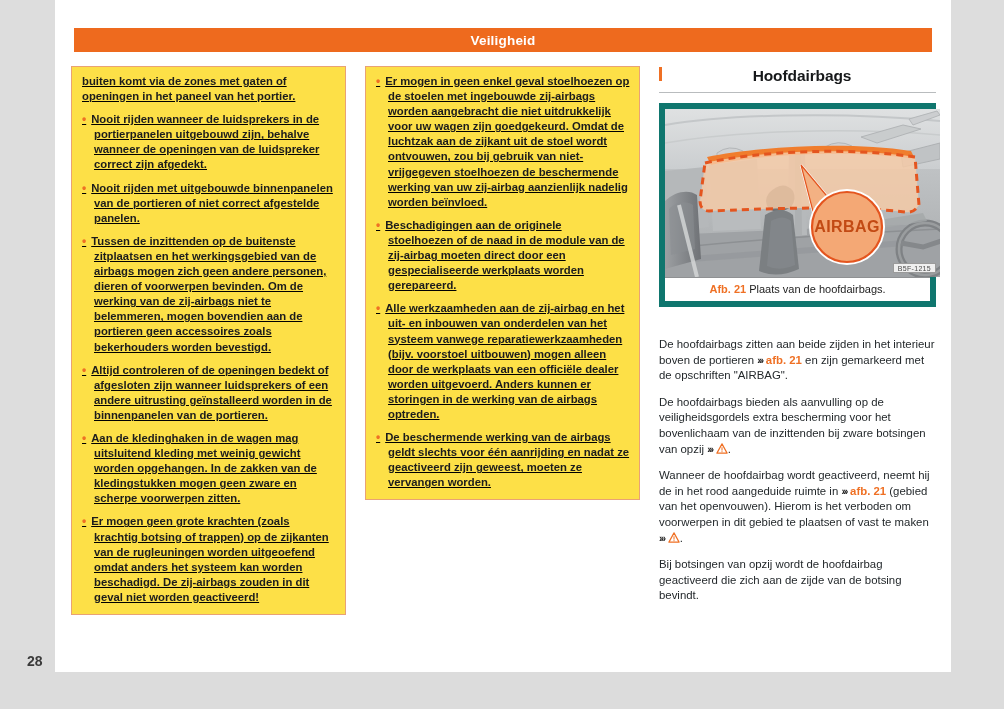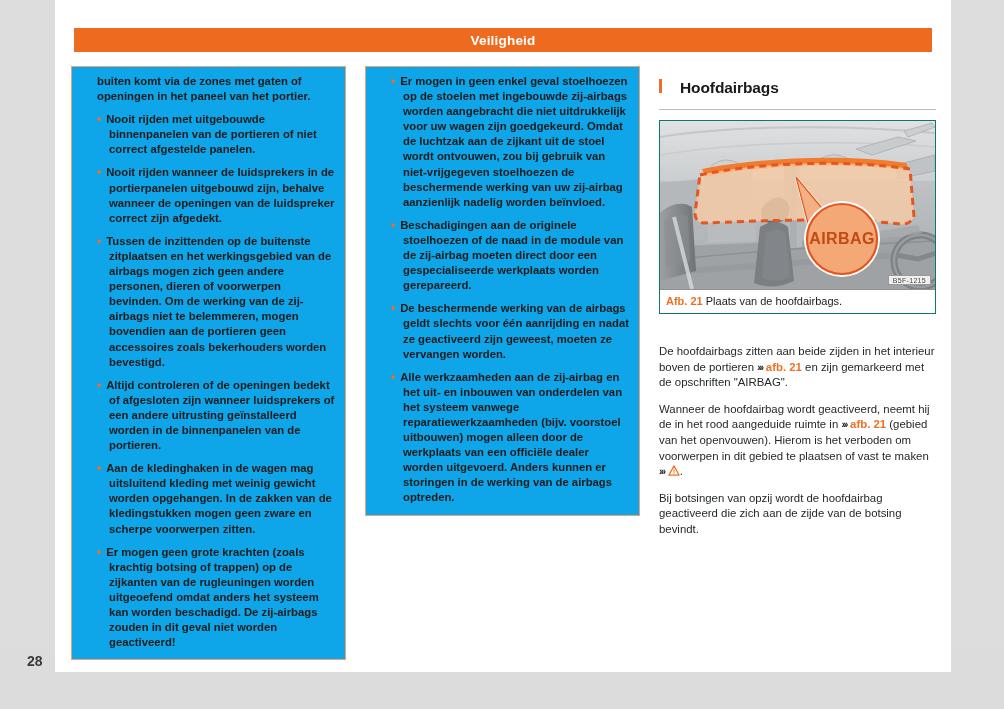--- a/index.html
+++ b/index.html
@@ -70,23 +70,24 @@
     top: 0;
     width: 275px;
   }
   .col-1 { left: 0px; }
   .col-2 { left: 294px; }
   .col-3 { left: 588px; width: 277px; }
 
   
   .warn-box {
     border: 1px solid #e9a274;
-    background: #0ea5e9;
-    padding: 7px 9px 9px 25px;
+    background: #fde047;
+    padding: 7px 9px 9px 10px;
     box-sizing: border-box;
+    text-decoration: underline;
   }
 
   .warn-box p {
     margin: 0 0 8px 0;
     font-size: 11.3px;
     line-height: 15.1px;
     color: #1c1c1c;
     font-weight: 600;
     text-align: left;
   }
@@ -117,34 +118,36 @@
     bottom: 4px;
     width: 3px;
     background: #ef7024;
   }
   .sec-head {
     font-size: 15.5px;
     font-weight: 700;
     color: #16181a;
     letter-spacing: -0.1px;
     line-height: 19px;
-    margin: 12px;
+    margin: 0;
+    text-align: center;
   }
   .sec-rule {
     height: 1px;
     background: #b9bcbe;
     margin: 3px 0 10px 0;
   }
 
   
   .figure-box {
-    border: 1px solid #0f766e;
+    border: 6px solid #0f766e;
     background: #fdba74;
     box-sizing: border-box;
     width: 277px;
+    text-align: center;
   }
   .figure-img {
     position: relative;
     width: 275px;
     height: 168px;
     overflow: hidden;
     background: linear-gradient(180deg, #d6d8d9 0%, #c5c8ca 45%, #b3b6b8 100%);
   }
   .fig-caption {
     border-top: 1px solid #8f9193;
@@ -215,35 +218,35 @@
     <span>Veiligheid</span>
   </div>
 
   <div id="page-number">28</div>
 
   <div id="columns">
 
     <div class="col col-1">
       <div class="warn-box" id="warnbox-1">
           <p>buiten komt via de zones met gaten of openingen in het paneel van het portier.</p>
+          <p class="bullet">Nooit rijden wanneer de luidsprekers in de portierpanelen uitgebouwd zijn, behalve wanneer de openingen van de luidspreker correct zijn afgedekt.</p>
           <p class="bullet">Nooit rijden met uitgebouwde binnenpanelen van de portieren of niet correct afgestelde panelen.</p>
-          <p class="bullet">Nooit rijden wanneer de luidsprekers in de portierpanelen uitgebouwd zijn, behalve wanneer de openingen van de luidspreker correct zijn afgedekt.</p>
           <p class="bullet">Tussen de inzittenden op de buitenste zitplaatsen en het werkingsgebied van de airbags mogen zich geen andere personen, dieren of voorwerpen bevinden. Om de werking van de zij-airbags niet te belemmeren, mogen bovendien aan de portieren geen accessoires zoals bekerhouders worden bevestigd.</p>
           <p class="bullet">Altijd controleren of de openingen bedekt of afgesloten zijn wanneer luidsprekers of een andere uitrusting geïnstalleerd worden in de binnenpanelen van de portieren.</p>
           <p class="bullet">Aan de kledinghaken in de wagen mag uitsluitend kleding met weinig gewicht worden opgehangen. In de zakken van de kledingstukken mogen geen zware en scherpe voorwerpen zitten.</p>
           <p class="bullet">Er mogen geen grote krachten (zoals krachtig botsing of trappen) op de zijkanten van de rugleuningen worden uitgeoefend omdat anders het systeem kan worden beschadigd. De zij-airbags zouden in dit geval niet worden geactiveerd!</p>
         </div>
     </div>
 
     <div class="col col-2">
       <div class="warn-box" id="warnbox-2">
           <p class="bullet">Er mogen in geen enkel geval stoelhoezen op de stoelen met ingebouwde zij-airbags worden aangebracht die niet uitdrukkelijk voor uw wagen zijn goedgekeurd. Omdat de luchtzak aan de zijkant uit de stoel wordt ontvouwen, zou bij gebruik van niet-vrijgegeven stoelhoezen de beschermende werking van uw zij-airbag aanzienlijk nadelig worden beïnvloed.</p>
           <p class="bullet">Beschadigingen aan de originele stoelhoezen of de naad in de module van de zij-airbag moeten direct door een gespecialiseerde werkplaats worden gerepareerd.</p>
+          <p class="bullet">Alle werkzaamheden aan de zij-airbag en het uit- en inbouwen van onderdelen van het systeem vanwege reparatiewerkzaamheden (bijv. voorstoel uitbouwen) mogen alleen door de werkplaats van een officiële dealer worden uitgevoerd. Anders kunnen er storingen in de werking van de airbags optreden.</p>
           <p class="bullet">De beschermende werking van de airbags geldt slechts voor één aanrijding en nadat ze geactiveerd zijn geweest, moeten ze vervangen worden.</p>
-          <p class="bullet">Alle werkzaamheden aan de zij-airbag en het uit- en inbouwen van onderdelen van het systeem vanwege reparatiewerkzaamheden (bijv. voorstoel uitbouwen) mogen alleen door de werkplaats van een officiële dealer worden uitgevoerd. Anders kunnen er storingen in de werking van de airbags optreden.</p>
         </div>
     </div>
 
     <div class="col col-3">
 
       <div class="sec-head-wrap">
         <h2 class="sec-head">Hoofdairbags</h2>
       </div>
       <div class="sec-rule"></div>
 
@@ -330,20 +333,25 @@
         </div>
 
         <div class="fig-caption">
           <span class="afb">Afb. 21</span>
           <span>Plaats van de hoofdairbags.</span>
         </div>
       </div>
 
       <div id="col3-body" style="margin-top:30px;">
           <p class="body-p">De hoofdairbags zitten aan beide zijden in het interieur boven de portieren <span class="chev">›››</span> <span class="xref">afb. 21</span> en zijn gemarkeerd met de opschriften "AIRBAG".</p>
+          <p class="body-p">De hoofdairbags bieden als aanvulling op de veiligheidsgordels extra bescherming voor het bovenlichaam van de inzittenden bij zware botsingen van opzij <span class="chev">›››</span> <svg class="warn-tri" viewBox="0 0 14 13">
+              <path d="M7 1 L13 12 L1 12 Z" fill="none" stroke="#ef7024" stroke-width="1.4" stroke-linejoin="round"></path>
+              <rect x="6.4" y="5" width="1.2" height="4" fill="#ef7024"></rect>
+              <rect x="6.4" y="9.7" width="1.2" height="1.2" fill="#ef7024"></rect>
+            </svg>.</p>
           <p class="body-p">Wanneer de hoofdairbag wordt geactiveerd, neemt hij de in het rood aangeduide ruimte in <span class="chev">›››</span> <span class="xref">afb. 21</span> (gebied van het openvouwen). Hierom is het verboden om voorwerpen in dit gebied te plaatsen of vast te maken <span class="chev">›››</span> <svg class="warn-tri" viewBox="0 0 14 13">
               <path d="M7 1 L13 12 L1 12 Z" fill="none" stroke="#ef7024" stroke-width="1.4" stroke-linejoin="round"></path>
               <rect x="6.4" y="5" width="1.2" height="4" fill="#ef7024"></rect>
               <rect x="6.4" y="9.7" width="1.2" height="1.2" fill="#ef7024"></rect>
             </svg>.</p>
           <p class="body-p">Bij botsingen van opzij wordt de hoofdairbag geactiveerd die zich aan de zijde van de botsing bevindt.</p>
         </div>
 
     </div>
   </div>

